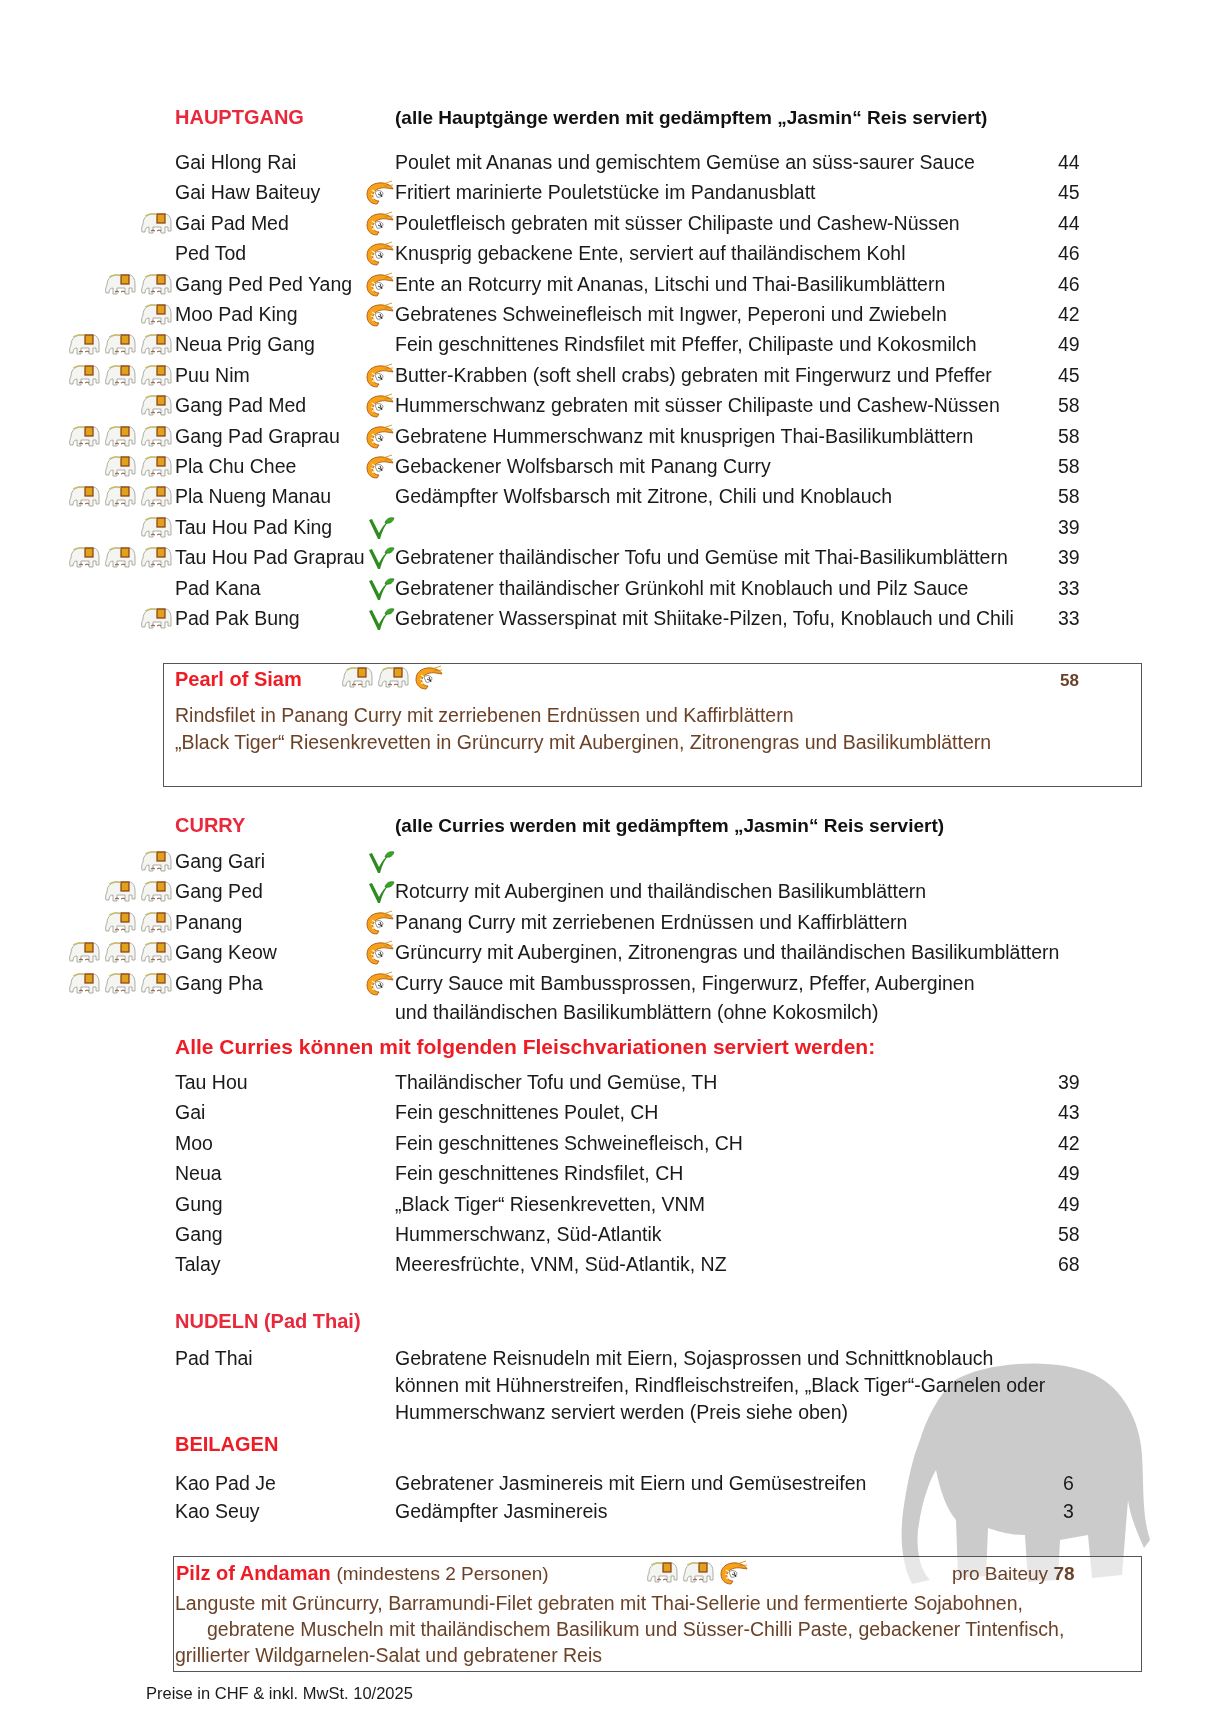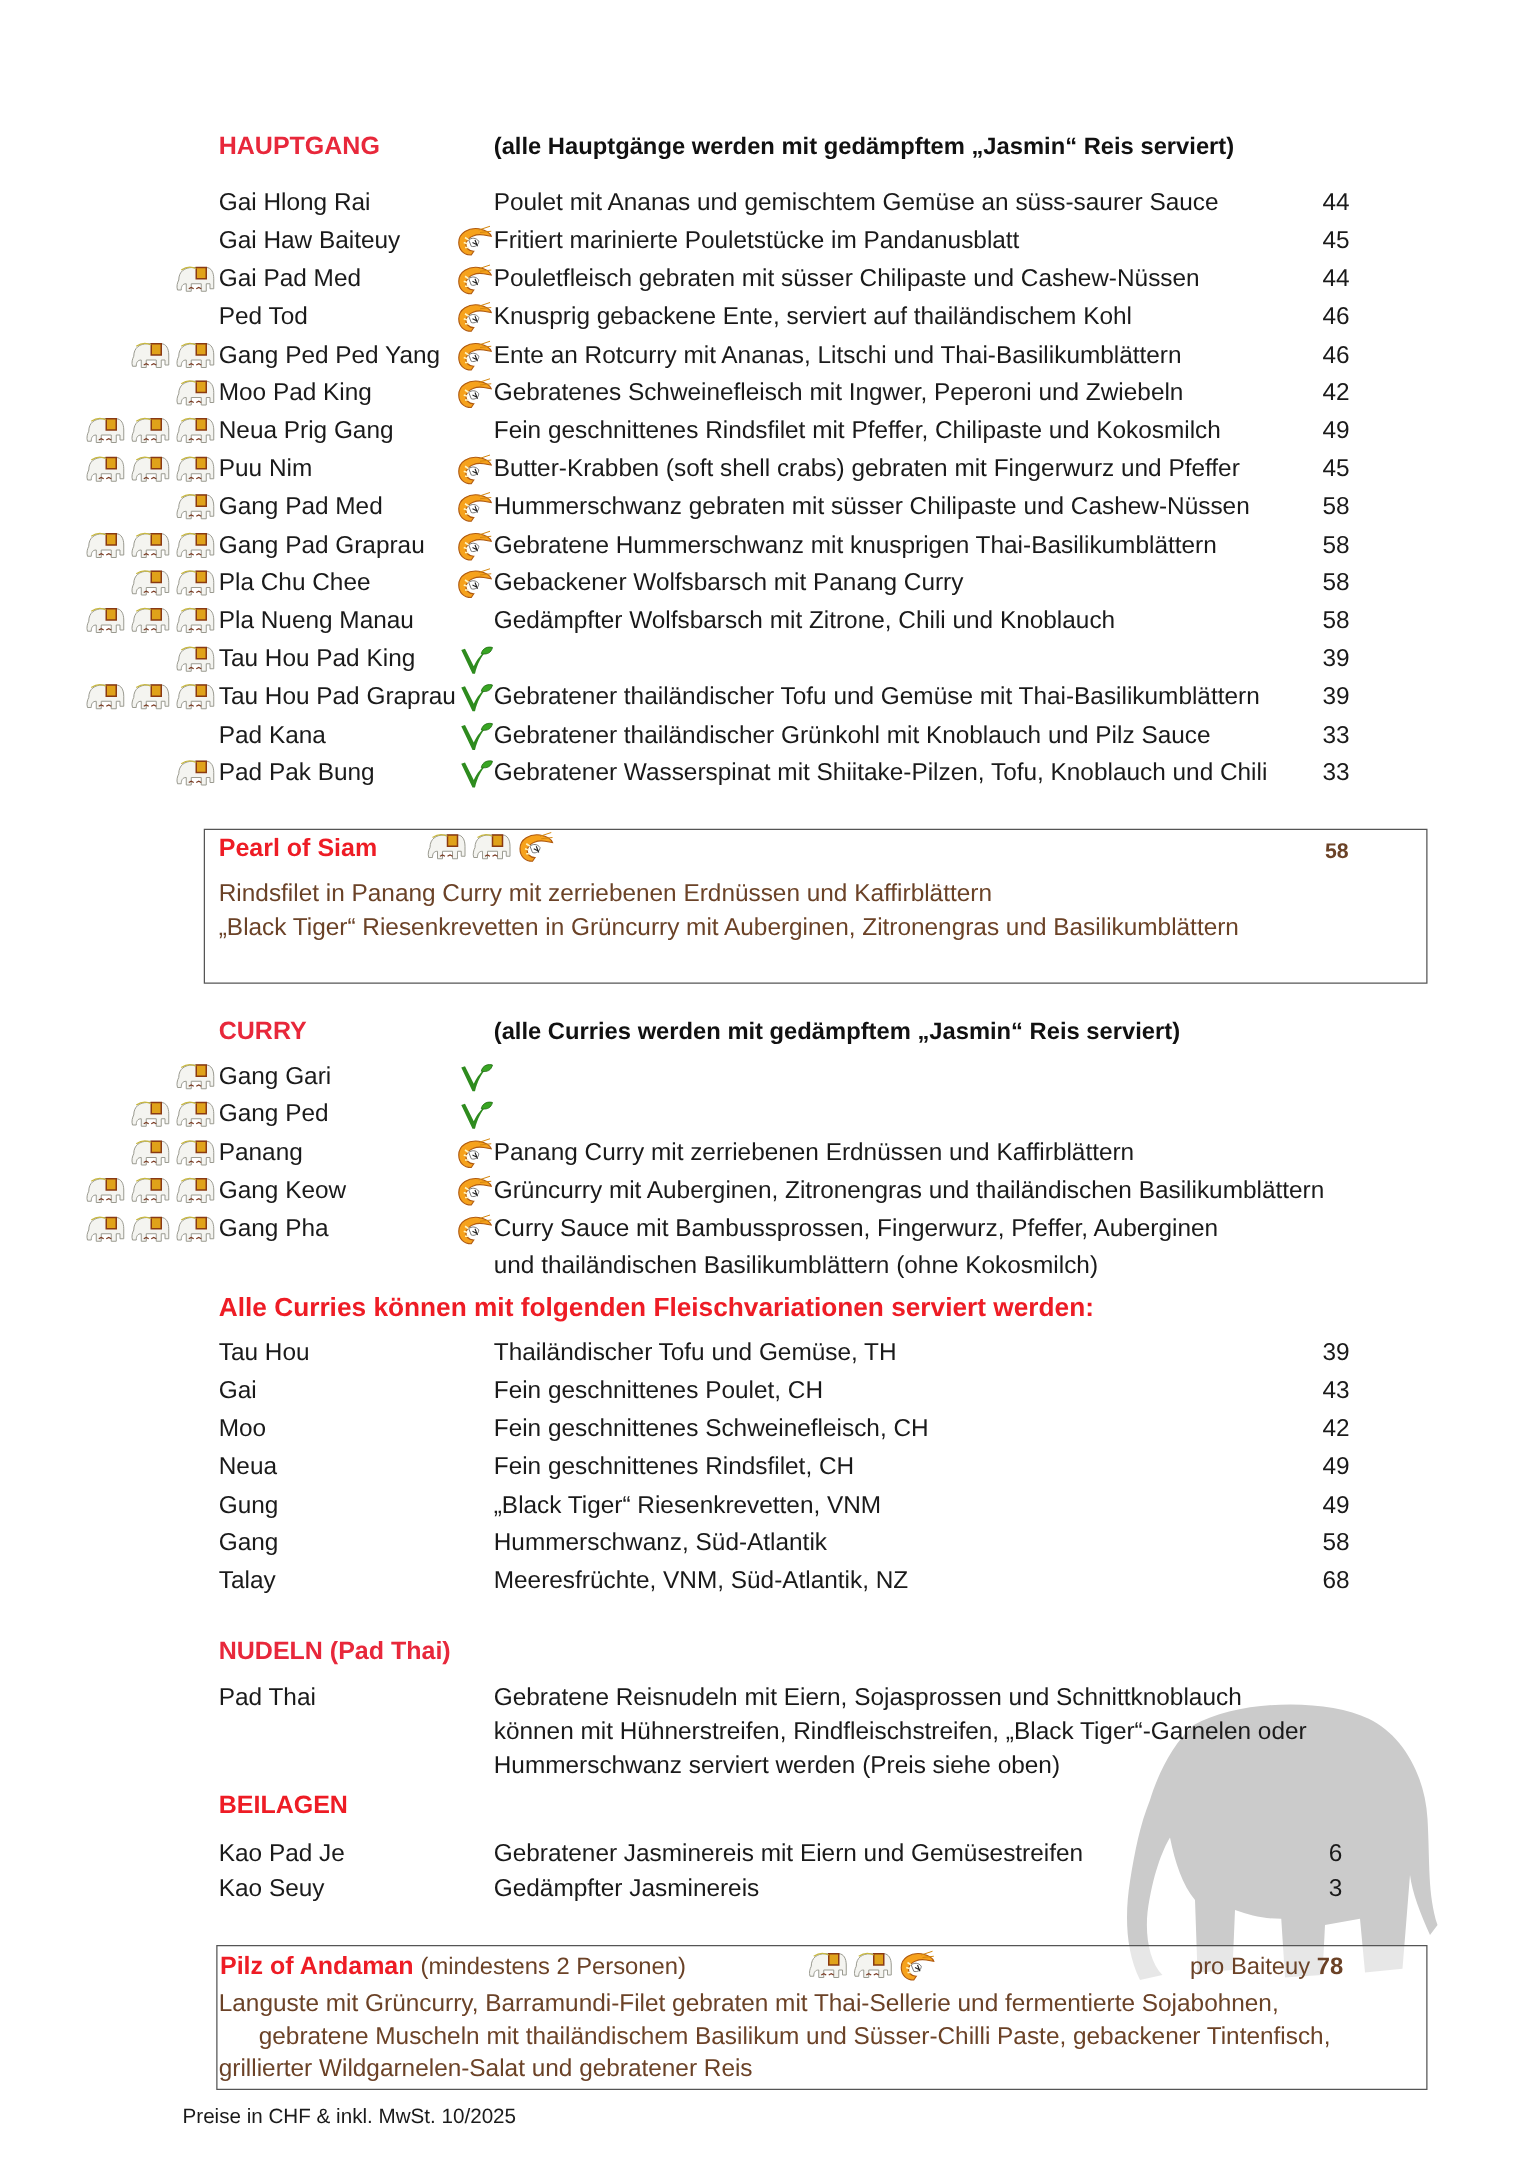--- a/index.html
+++ b/index.html
@@ -422,20 +422,21 @@
               <rect x="18" y="3" width="8" height="9" fill="#e0a21a" stroke="#8a3a12" stroke-width="1.2"></rect>
               <path d="M12 20 l2 -1 l2 1 M18 20 l2 -1 l2 1" stroke="#7a3a22" stroke-width="0.9" fill="none"></path>
               <path d="M6 5 q6 -4 12 -1" stroke="#c8b840" stroke-width="1" fill="none"></path>
             </svg></span>
         </span>
         <span class="name">Gang Ped</span>
         <span class="mark"><svg viewBox="0 0 32 26" style="width:32px;height:26px">
             <path d="M6 5 L15 24 L17 24 C19 16 22 10 26 6 C22 8 19 12 16 18 L9 4 Z" fill="#2e8b1e"></path>
             <path d="M22 8 C23 3 28 2 31 3 C30 7 27 9 22 8 Z" fill="#38a523" stroke="#1d6612" stroke-width="0.6"></path>
           </svg></span>
+        <span class="desc">Rotcurry mit Auberginen und thailändischen Basilikumblättern</span>
       </div>
       <div class="row txt" style="top:906.8px">
         <span class="spice">
           <span><svg class="ele" viewBox="0 0 34 25">
               <path d="M4 13 C4 6 9 3 15 3 L26 3 C30 3 32 7 32 12 L32 20 L29 20 L29 16 L26 16 L26 22 L22 22 L22 16 L14 16 L14 22 L10 22 L10 16 C7 16 6 18 6 21 L3 21 C2 18 3 15 4 13 Z" fill="#f4f4f0" stroke="#9a9a90" stroke-width="0.8"></path>
               <rect x="18" y="3" width="8" height="9" fill="#e0a21a" stroke="#8a3a12" stroke-width="1.2"></rect>
               <path d="M12 20 l2 -1 l2 1 M18 20 l2 -1 l2 1" stroke="#7a3a22" stroke-width="0.9" fill="none"></path>
               <path d="M6 5 q6 -4 12 -1" stroke="#c8b840" stroke-width="1" fill="none"></path>
             </svg></span>
           <span><svg class="ele" viewBox="0 0 34 25">

